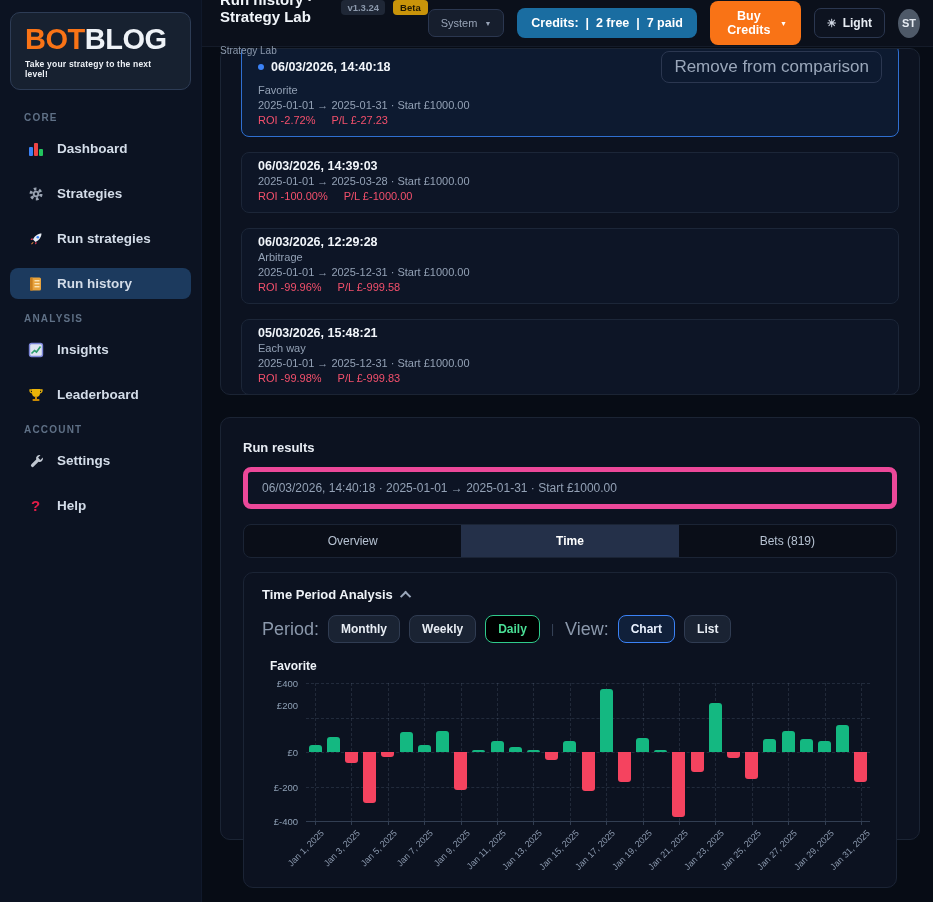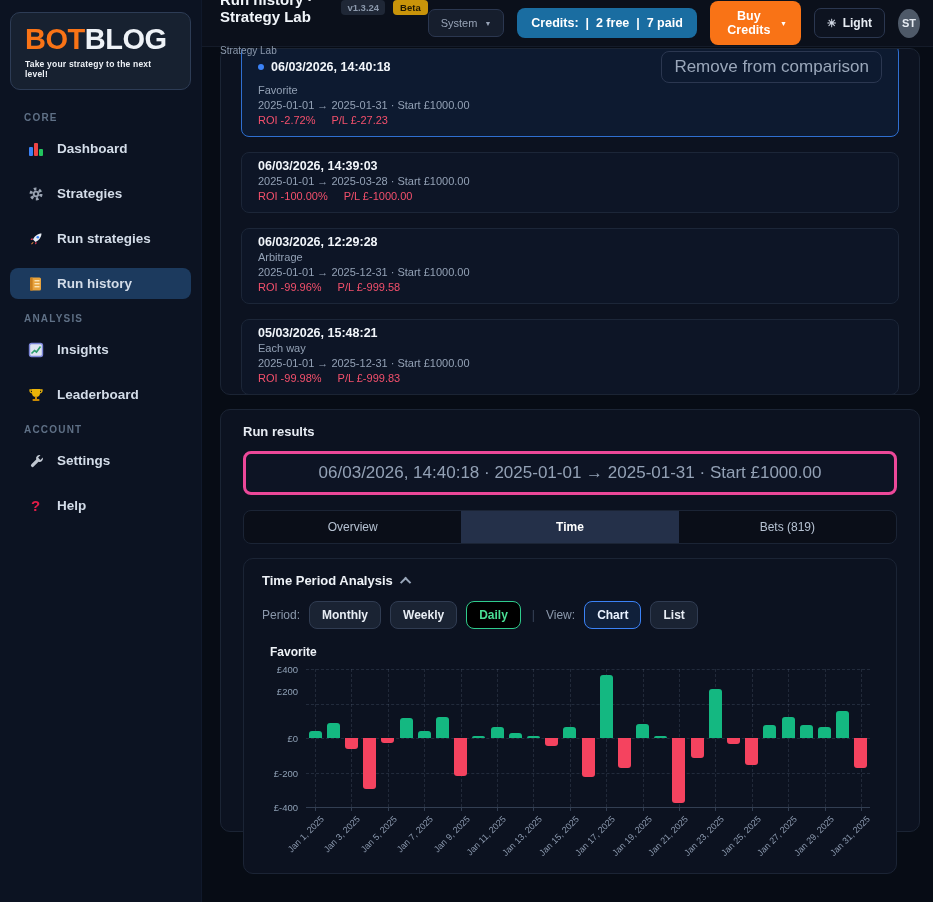--- a/index.html
+++ b/index.html
@@ -44,37 +44,37 @@
   .card-list { margin-top:-5px; }
   .run-card { background:#0d1526; border:1px solid #1c2638; border-radius:8px; padding:6px 16px 8px; margin-bottom:15px; cursor:pointer; }
   .run-card.selected { background:#0d1a30; border:1px solid #2f6fd0; }
   .card-title-row { display:flex; align-items:center; justify-content:space-between; line-height:15px; }
   .card-title { font-size:12.5px; font-weight:700; color:#f1f5fa; display:flex; align-items:center; gap:7px; }
   .sel-dot { width:6px; height:6px; border-radius:50%; background:#3b82f6; display:inline-block; }
   .btn-remove { background:transparent; border:1px solid #2b3750; border-radius:8px; color:#9aa7ba; font-size:17px; padding:5px 12px; cursor:pointer; }
   .card-line { font-size:11px; color:#93a1b5; line-height:15px; }
   .card-roi { font-size:11px; color:#f4506c; line-height:15px; display:flex; gap:16px; }
   
-  .results-panel { margin-top:14px; height:423px; padding:14px 22px 20px; }
+  .results-panel { margin-top:22px; height:423px; padding:22px 22px 20px; }
   .results-head { display:flex; align-items:center; justify-content:space-between; }
   .results-title { font-size:13px; font-weight:600; color:#e7ecf3; }
   .results-actions { display:flex; gap:8px; }
   .btn-delete { background:transparent; border:1px solid #d92644; border-radius:8px; color:#f4506c; font-size:12px; font-weight:600; padding:9px 14px; cursor:pointer; }
   .btn-close { background:transparent; border:1px solid #2b3750; border-radius:8px; color:#eef2f7; font-size:12px; font-weight:600; padding:9px 16px; cursor:pointer; }
-  .summary-bar { margin-top:12px; background:#0d1424; border:3px solid #ec4899; border-radius:8px; padding:9px 14px; font-size:17px; color:#93a1b5;text-align:center; }
+  .summary-bar { margin-top:12px; background:#0d1424; border:5px solid #ec4899; border-radius:8px; padding:9px 14px; font-size:12px; color:#93a1b5; }
   .tabs { margin-top:15px; display:flex; background:#0a0e18; border:1px solid #1b2435; border-radius:8px; overflow:hidden; height:34px; }
   .tab { flex:1; display:flex; align-items:center; justify-content:center; font-size:12px; color:#b6c2d2; cursor:pointer; }
   .tab.active { background:#243049; color:#fff; font-weight:600; }
   
   .tpa { margin-top:14px; border:1px solid #1b2435; border-radius:10px; padding:14px 18px 10px; background:#0c1220; }
   .tpa-head { display:flex; align-items:center; gap:10px; cursor:pointer; }
   .tpa-title { font-size:13px; font-weight:700; color:#eef2f7; }
   .chev-up { width:8px; height:8px; border-left:2px solid #9aa7ba; border-top:2px solid #9aa7ba; transform:rotate(45deg) translateY(2px); display:inline-block; }
   .controls { margin-top:13px; display:flex; align-items:center; gap:9px; }
-  .ctl-label { font-size:12px; color:#8b98ab; }
+  .ctl-label { font-size:18px; color:#8b98ab; }
   .btn-ctl { background:#1a2333; border:1px solid #303c52; border-radius:8px; color:#e8edf4; font-size:12px; font-weight:600; padding:6px 12px; cursor:pointer; }
   .btn-ctl.green { background:#000000; border-color:#2fcb8c; color:#4ade95; }
   .btn-ctl.blue  { background:#10203a; border-color:#3b82f6; color:#eaf2ff; }
   .ctl-sep { color:#39455a; font-size:12px; margin:0 2px; }
   .series-title { margin:16px 0 6px 8px; font-size:12px; font-weight:700; color:#eef2f7; }
   
   .chart-wrap { display:flex; padding:4px 8px 0 0; }
   .yaxis { position:relative; width:44px; height:138px; flex:0 0 44px; }
   .ylab { position:absolute; right:8px; transform:translateY(-50%); font-size:9.5px; color:#8fa0b5; }
   .plot { position:relative; flex:1; height:138px; }

